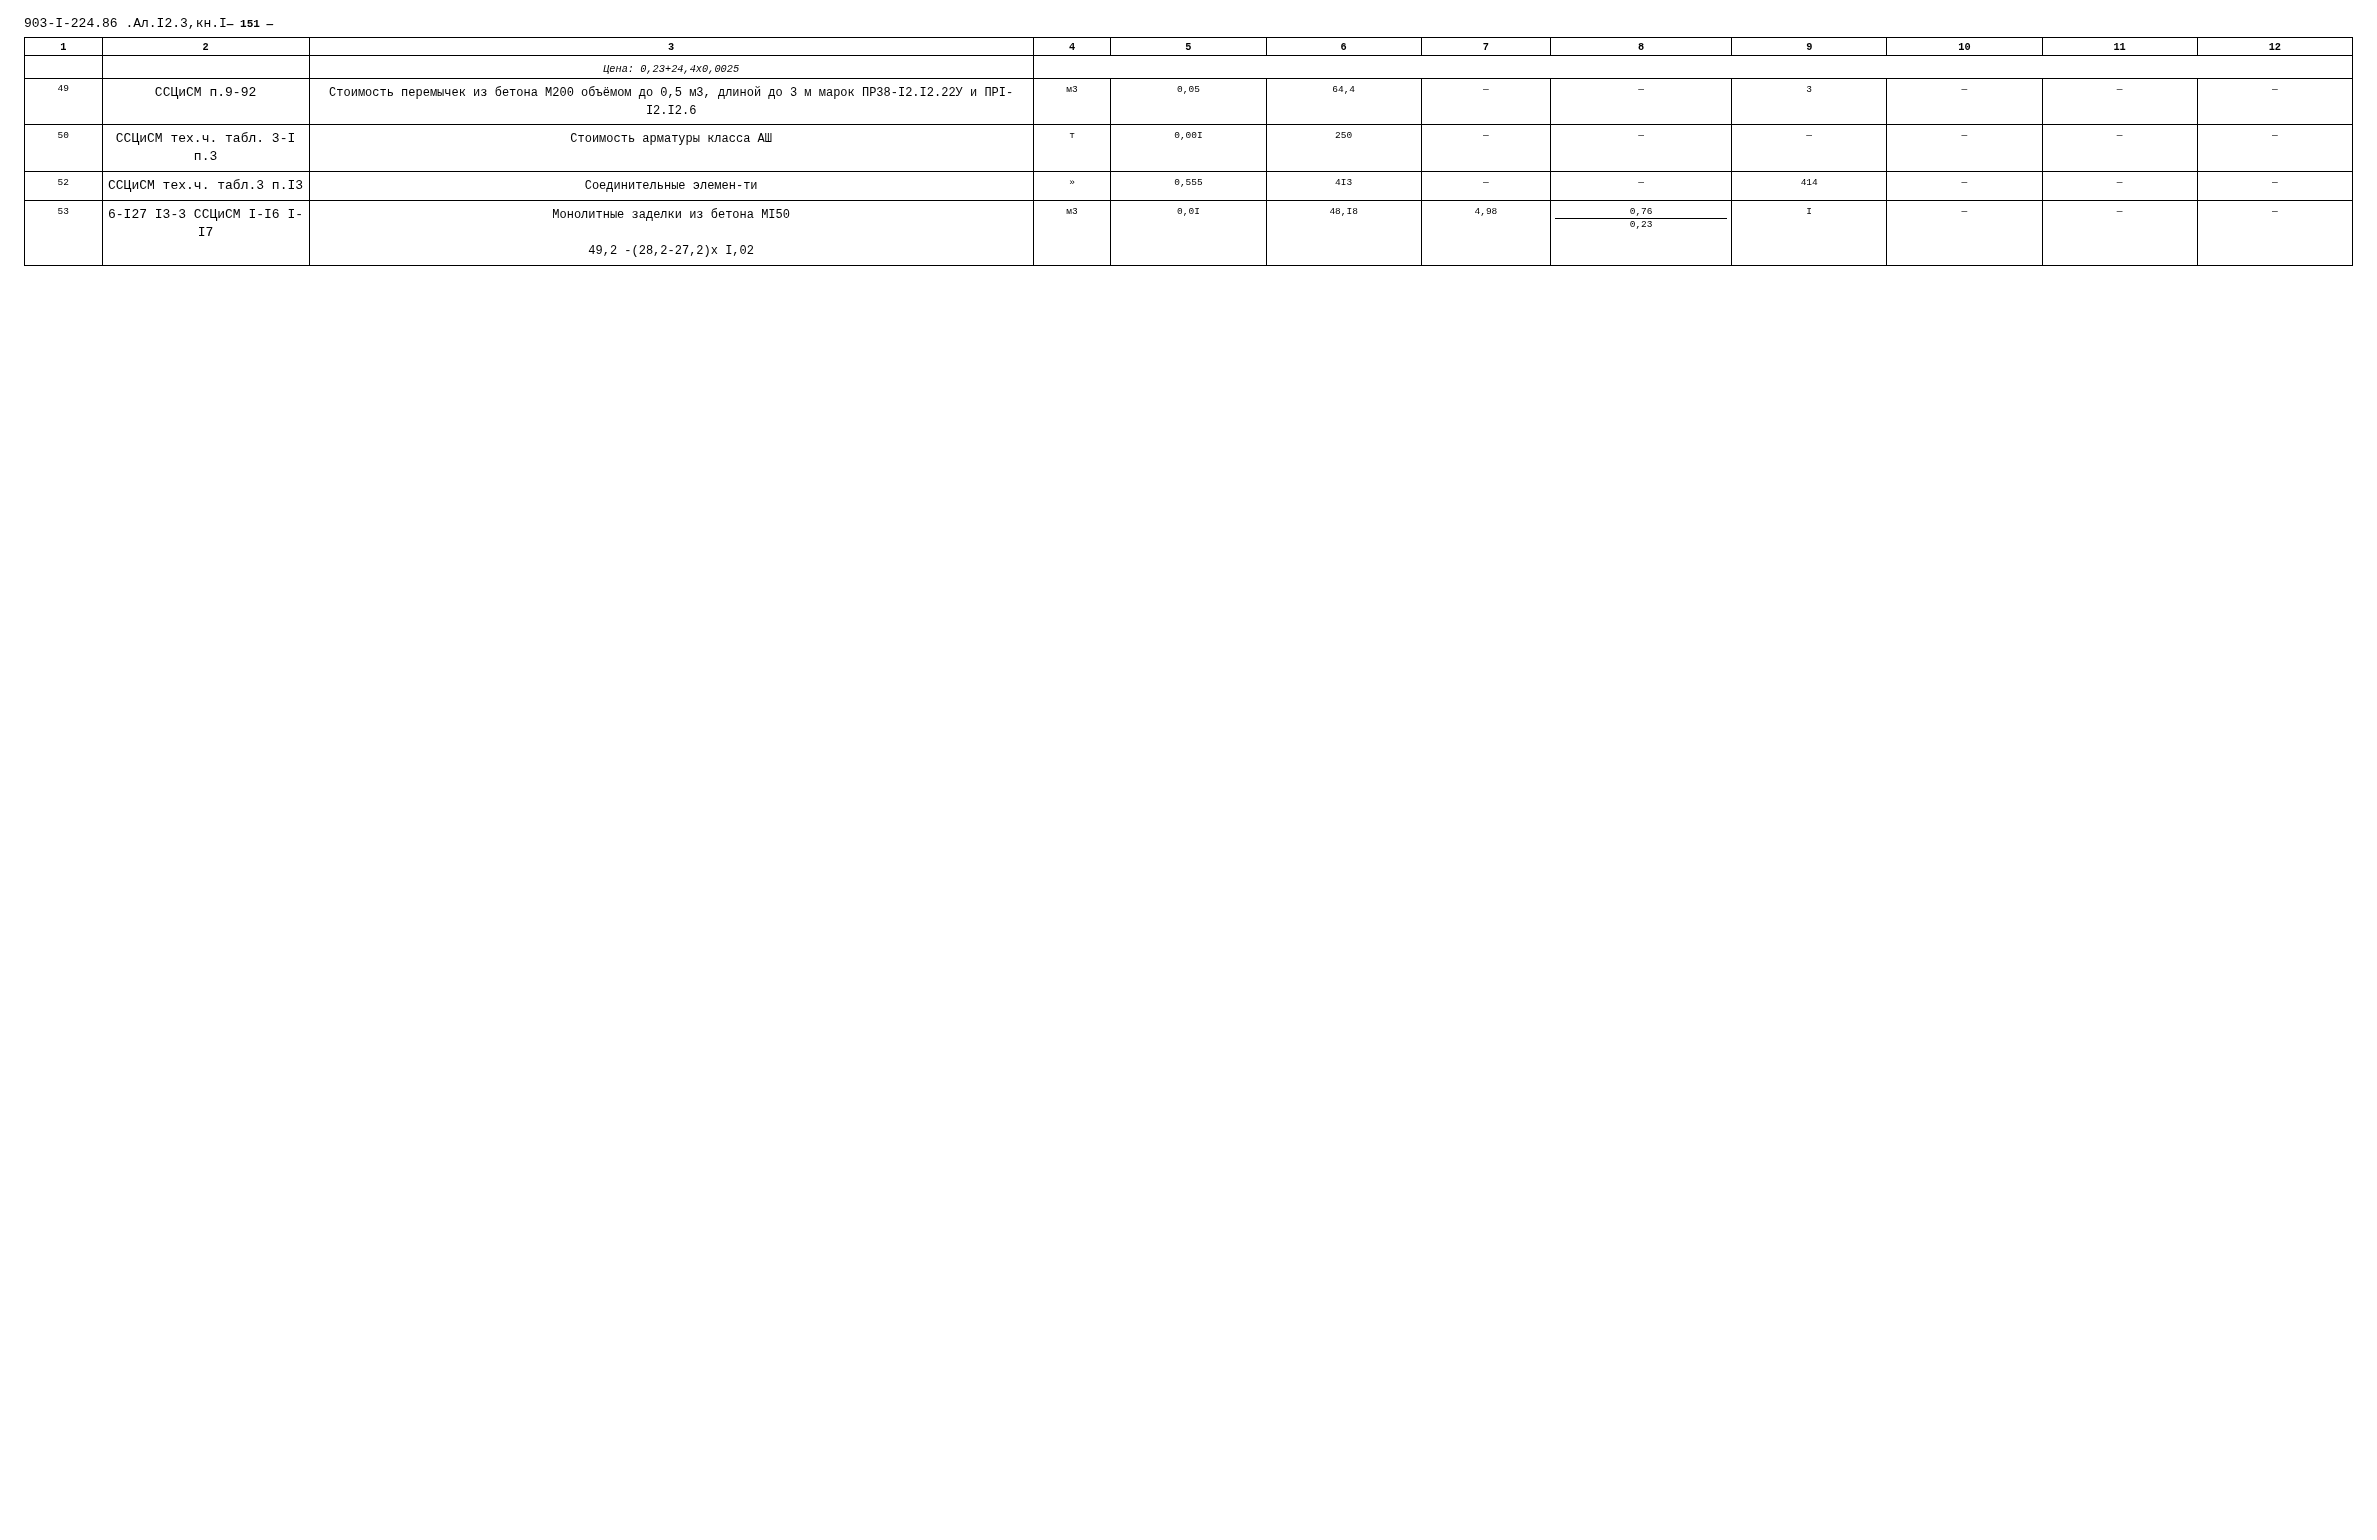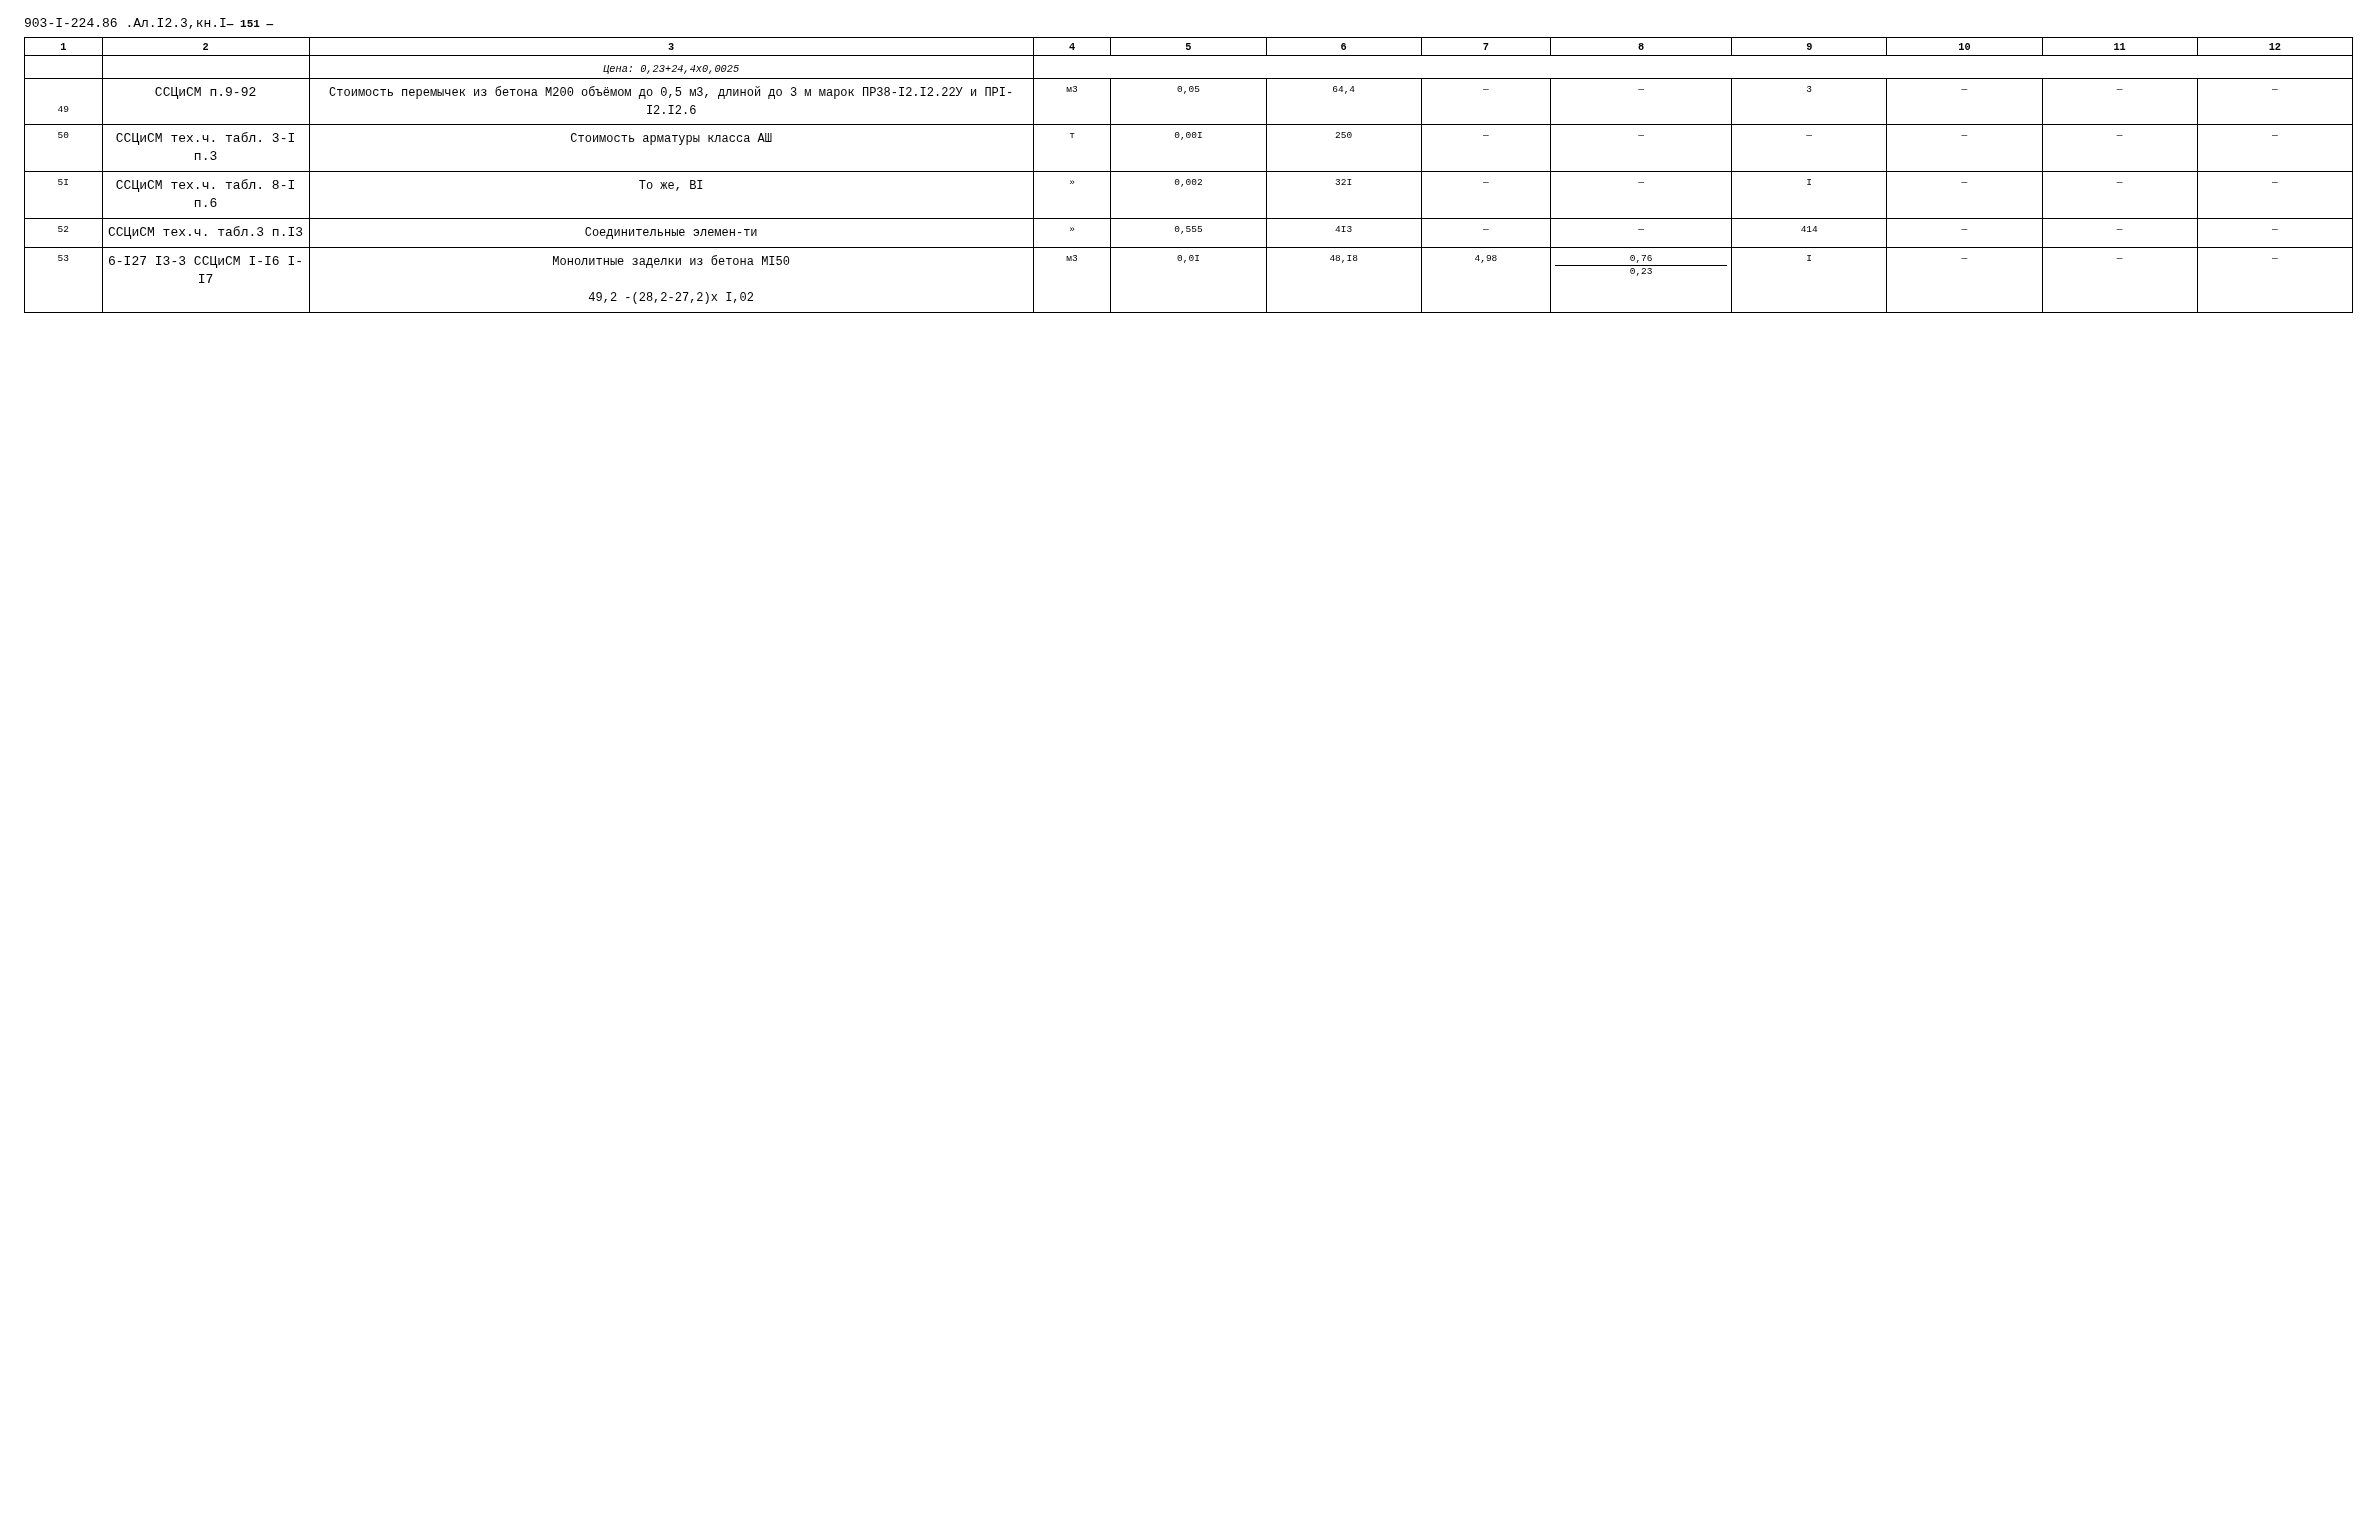--- a/index.html
+++ b/index.html
@@ -105,21 +105,21 @@
     <tr>
       <td class="col1" style="border-right:0.8px solid #000; border-bottom:none;"></td>
       <td class="col2" style="border-right:0.8px solid #000; border-bottom:none;"></td>
       <td class="col3 text-left" colspan="1" style="border-bottom:none; padding: 6.4px 4px 3.2px 4px; font-style: italic;">
         <span>Цена: 0,23+24,4х0,0025</span>
       </td>
       <td colspan="9" style="border-bottom:none; border-left:0.8px solid #000;"></td>
     </tr>
 
     <tr class="content-row">
-      <td class="col1 data-cell" style="padding-top:25px;">49</td>
+      <td class="col1 data-cell" style="padding-top:4px;">49</td>
       <td class="col2 ref-cell">ССЦиСМ п.9-92</td>
       <td class="col3 desc-cell">Стоимость перемычек из бетона М200 объёмом до 0,5 м3, длиной до 3 м марок ПР38-I2.I2.22У и ПРI-I2.I2.6</td>
       <td class="col4 data-cell">м3</td>
       <td class="col5 data-cell">0,05</td>
       <td class="col6 data-cell">64,4</td>
       <td class="col7 data-cell">—</td>
       <td class="col8 data-cell">—</td>
       <td class="col9 data-cell">3</td>
       <td class="col10 data-cell">—</td>
       <td class="col11 data-cell">—</td>
@@ -134,34 +134,20 @@
       <td class="col5 data-cell">0,00I</td>
       <td class="col6 data-cell">250</td>
       <td class="col7 data-cell">—</td>
       <td class="col8 data-cell">—</td>
       <td class="col9 data-cell">—</td>
       <td class="col10 data-cell">—</td>
       <td class="col11 data-cell">—</td>
       <td class="col12 data-cell">—</td>
     </tr>
 
-    <tr class="content-row">
-      <td class="col1 data-cell">5I</td>
-      <td class="col2 ref-cell">ССЦиСМ тех.ч. табл. 8-I п.6</td>
-      <td class="col3 desc-cell">То же, BI</td>
-      <td class="col4 data-cell">»</td>
-      <td class="col5 data-cell">0,002</td>
-      <td class="col6 data-cell">32I</td>
-      <td class="col7 data-cell">—</td>
-      <td class="col8 data-cell">—</td>
-      <td class="col9 data-cell">I</td>
-      <td class="col10 data-cell">—</td>
-      <td class="col11 data-cell">—</td>
-      <td class="col12 data-cell">—</td>
-    </tr>
 
     <tr class="content-row">
       <td class="col1 data-cell">52</td>
       <td class="col2 ref-cell">ССЦиСМ тех.ч. табл.3 п.I3</td>
       <td class="col3 desc-cell">Соединительные элемен-ти</td>
       <td class="col4 data-cell">»</td>
       <td class="col5 data-cell">0,555</td>
       <td class="col6 data-cell">4I3</td>
       <td class="col7 data-cell">—</td>
       <td class="col8 data-cell">—</td>

